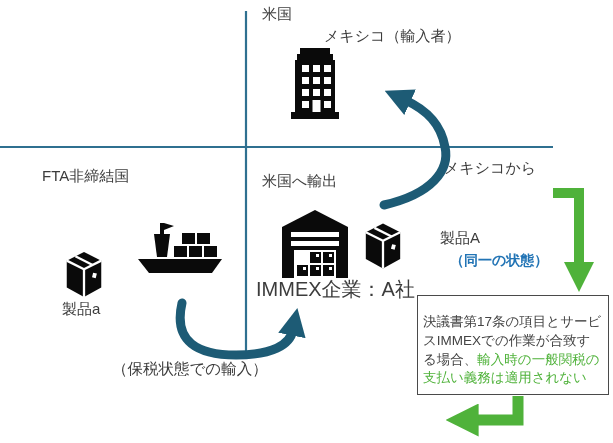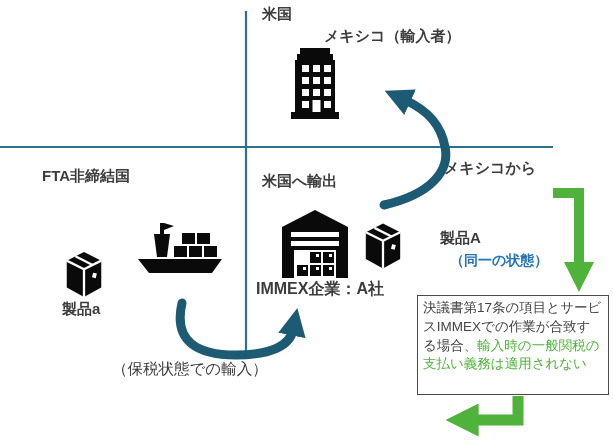--- a/index.html
+++ b/index.html
@@ -1,40 +1,40 @@
 <!DOCTYPE html>
 <html><head>
 <meta charset="utf-8">
 <style>
   html,body{margin:0;padding:0;background:#fff;}
   #canvas{
     position:relative;width:613px;height:443px;background:#ffffff;overflow:hidden;
     font-family:"Liberation Sans","DejaVu Sans",sans-serif;color:#3c3c3c;
   }
   .abs{position:absolute;}
-  .lbl{font-size:15px;line-height:20px;white-space:nowrap;color:#3c3c3c;font-weight:bold;}
+  .lbl{font-size:15px;line-height:20px;white-space:nowrap;color:#3c3c3c;}
   #overlay{position:absolute;left:0;top:0;z-index:1;}
   .icon{z-index:2;}
   .txt{z-index:3;}
   
   #export-note{left:444px;top:158px;}
   #export-note span{display:block;}
   
   #product-a-label{left:440px;top:228px;}
   #product-a-state{left:410px;top:250px;font-size:14px;font-weight:bold;color:#2274b5;margin-left:40px;}
-  #immex-label{left:256px;top:279px;font-size:16px;}
+  #immex-label{left:256px;top:279px;font-size:20px;}
   #product-smalla-label{left:62px;top:299px;}
   
   #import-note{left:112px;top:358px;font-size:15.5px;line-height:21.5px;}
   #import-note div{white-space:nowrap;}
   .green-strong{color:#4fb23a;font-weight:bold;font-size:16.5px;}
   
   #rule-box{
     left:417px;top:295px;width:192px;height:100px;box-sizing:border-box;
-    border:1.5px solid #4a4a4a;padding:3px 5px;font-size:13.5px;line-height:18.8px;
+    border:1.5px solid #4a4a4a;padding:17px 5px;font-size:13.5px;line-height:18.8px;
     color:#444;overflow:hidden;background:#fff;z-index:3;
   }
   #rule-box .green-part{color:#4fb23a;}
 </style>
 </head>
 <body>
 
 <div id="canvas">
 
   <svg id="overlay" width="613" height="443" viewBox="0 0 613 443">

